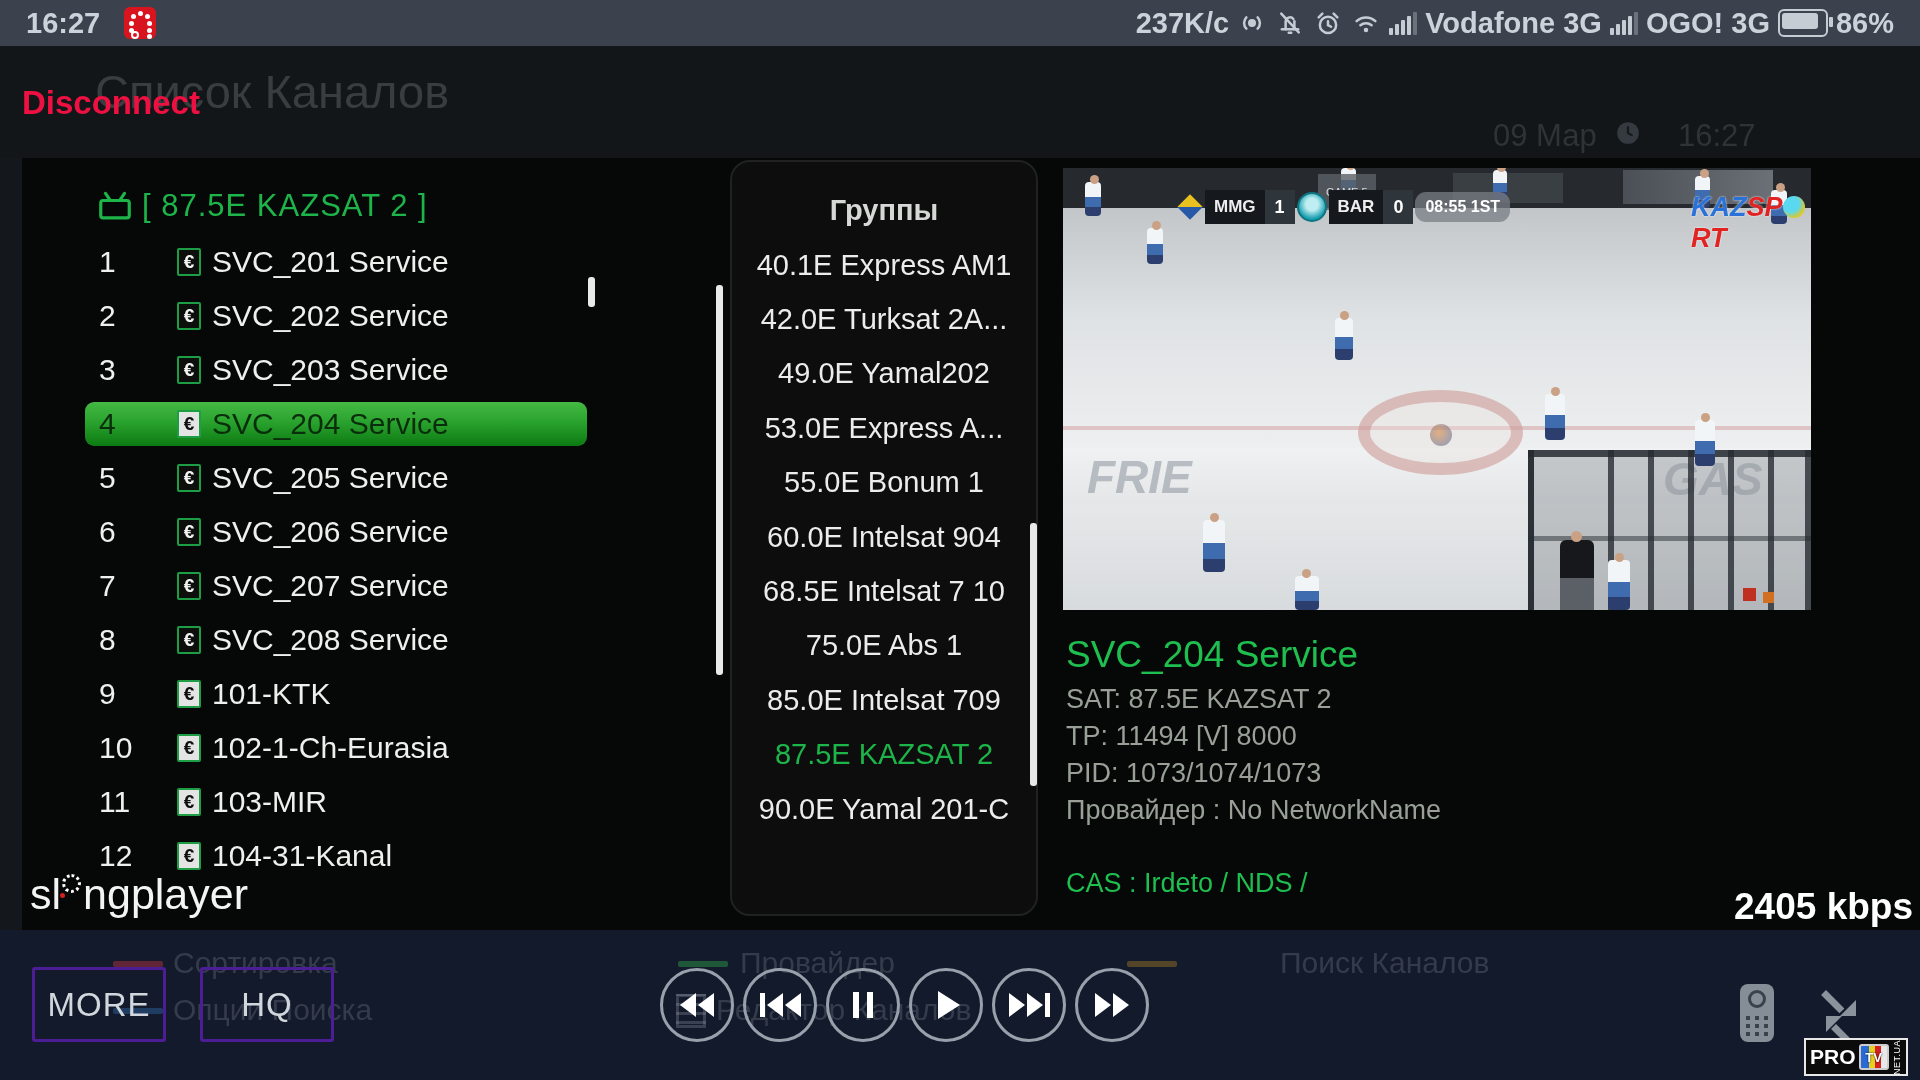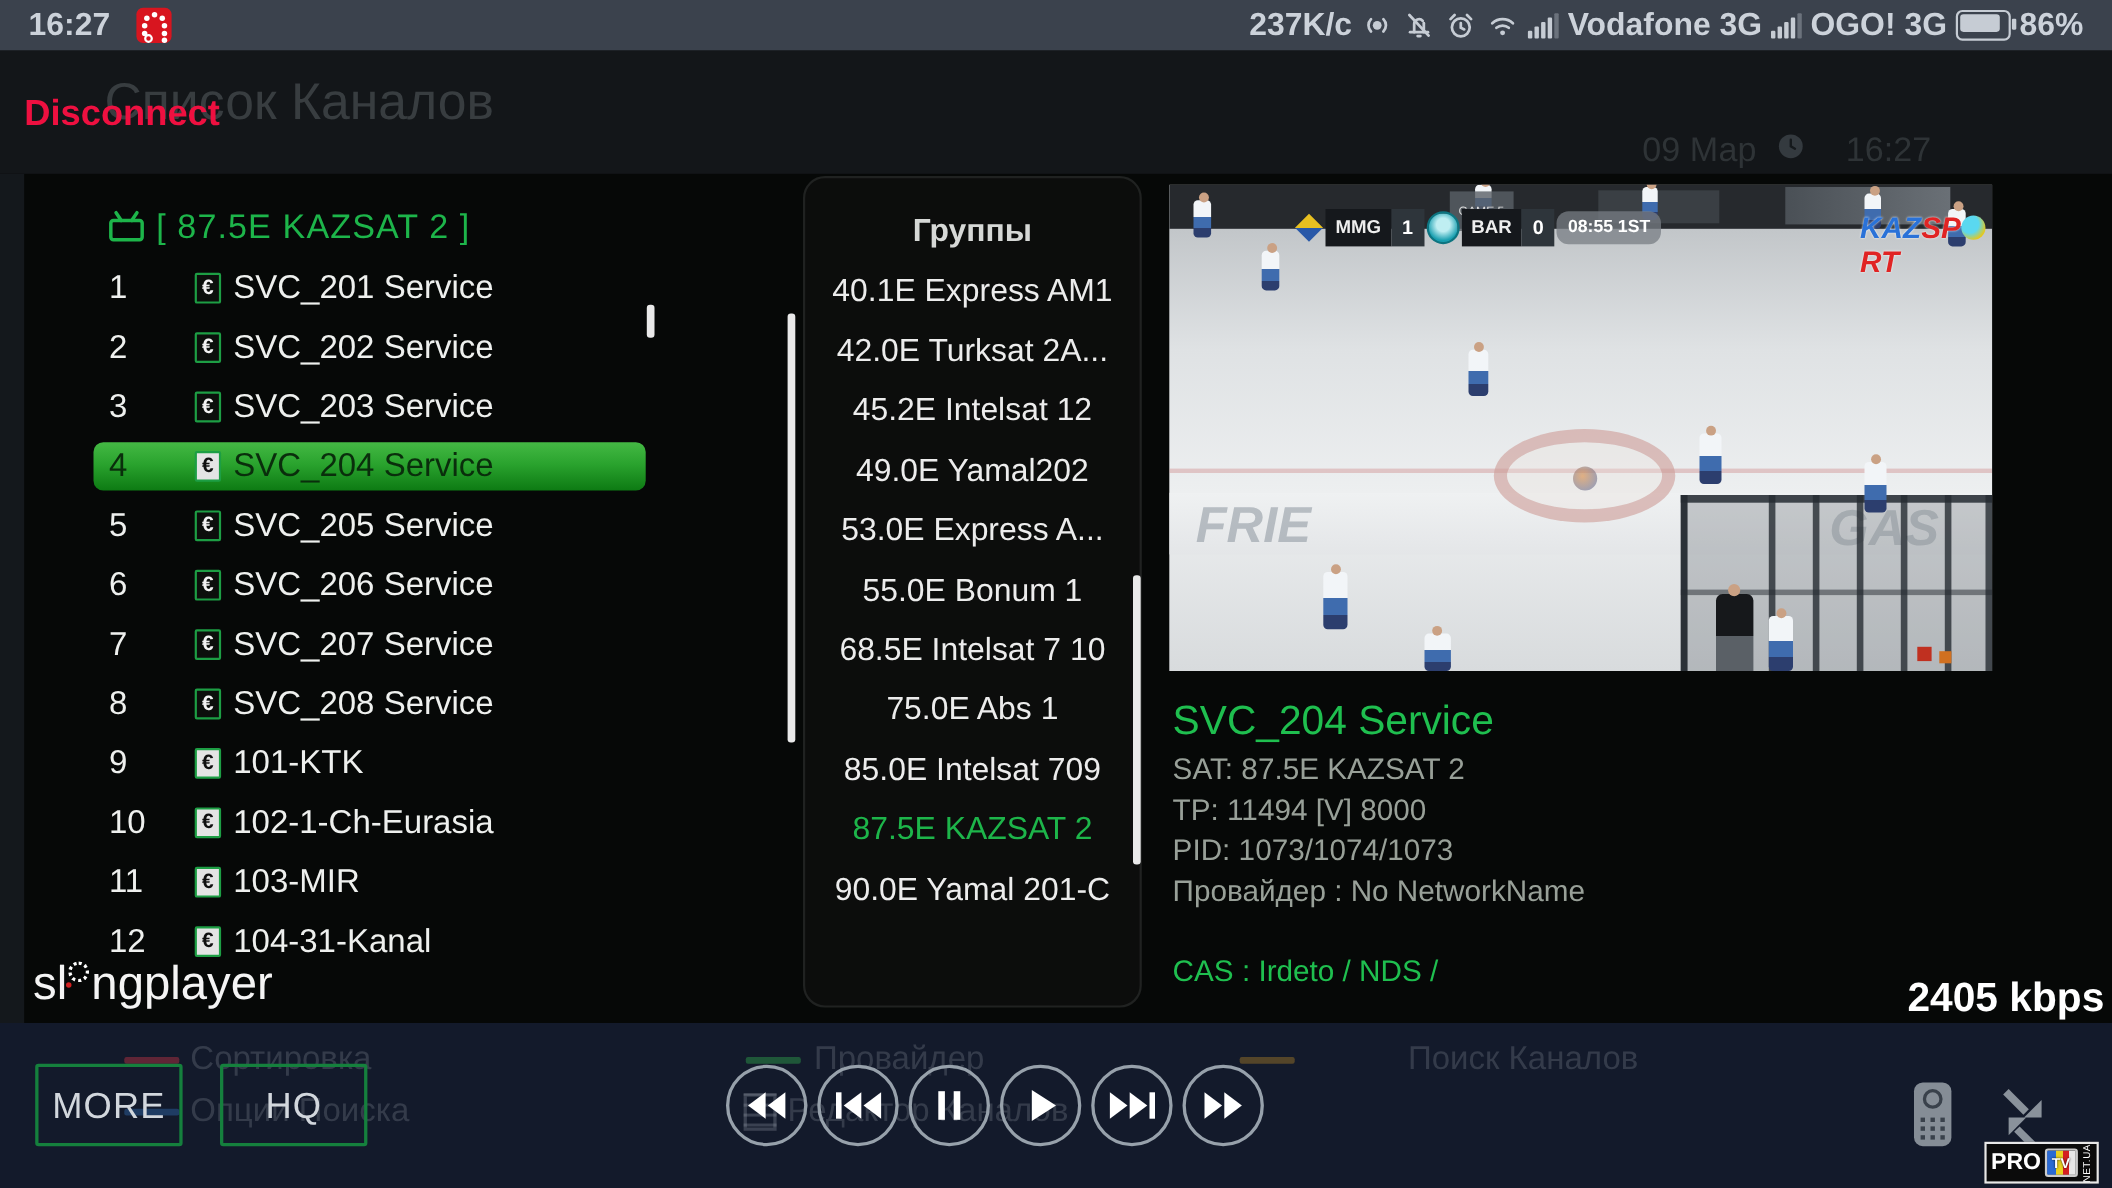--- a/index.html
+++ b/index.html
@@ -123,21 +123,21 @@
   .gline{position:absolute;height:6px;border-radius:2px;opacity:.55;}
   .gl-red{left:113px;top:961px;width:50px;background:#a03040;}
   .gl-green{left:678px;top:961px;width:50px;background:#2a8a46;}
   .gl-orange{left:1127px;top:961px;width:50px;background:#8a6a28;}
   .gl-blue{left:113px;top:1008px;width:50px;background:#2a5a92;}
   .gtext{position:absolute;font-size:30px;color:rgba(148,156,168,0.26);white-space:nowrap;}
   .gt-sort{left:173px;top:946px;} .gt-fav{left:740px;top:946px;} .gt-search{left:1280px;top:946px;}
   .gt-opt{left:173px;top:993px;} .gt-edit{left:716px;top:993px;}
   .gdoc{position:absolute;left:676px;top:994px;width:24px;height:28px;border:3px solid rgba(148,156,168,0.3);
         background:repeating-linear-gradient(180deg,transparent 0 6px,rgba(148,156,168,0.3) 6px 9px);}
-  .panel-btn{position:absolute;border:3px solid #15803d;border-radius:3px;background:transparent;color:#d2d7dd;
+  .panel-btn{position:absolute;border:3px solid #4c1d95;border-radius:3px;background:transparent;color:#d2d7dd;
              font-size:33px;display:flex;align-items:center;justify-content:center;letter-spacing:1px;
              font-family:inherit;cursor:pointer;box-sizing:border-box;}
   .btn-more{left:32px;top:967px;width:134px;height:75px;}
   .btn-hq{left:200px;top:967px;width:134px;height:75px;}
   .pbtn{position:absolute;top:968px;width:74px;height:74px;border:3px solid #97a1ab;border-radius:50%;
         background:transparent;display:flex;align-items:center;justify-content:center;gap:2px;
         box-sizing:border-box;cursor:pointer;}
   .pb1{left:660px;} .pb2{left:743px;} .pb3{left:826px;} .pb4{left:909px;} .pb5{left:992px;} .pb6{left:1075px;}
   .tri-l{width:0;height:0;border-top:12px solid transparent;border-bottom:12px solid transparent;border-right:16px solid #fff;}
   .tri-r{width:0;height:0;border-top:12px solid transparent;border-bottom:12px solid transparent;border-left:16px solid #fff;}
@@ -316,28 +316,28 @@
   <div class="sbar" style="left:588px;top:277px;width:7px;height:30px;"></div>
 
   <div class="groups">
     <div class="groups-title">Группы</div>
     <div class="grp-list">
 
         <div class="grp-row">40.1E Express AM1</div>
 
         <div class="grp-row">42.0E Turksat 2A...</div>
 
-        <div class="grp-row">45.2E Intelsat 12</div>
 
         <div class="grp-row">49.0E Yamal202</div>
 
         <div class="grp-row">53.0E Express A...</div>
 
         <div class="grp-row">55.0E Bonum 1</div>
 
+        <div class="grp-row">60.0E Intelsat 904</div>
 
         <div class="grp-row">68.5E Intelsat 7 10</div>
 
         <div class="grp-row">75.0E Abs 1</div>
 
         <div class="grp-row">85.0E Intelsat 709</div>
 
         <div class="grp-row active">87.5E KAZSAT 2</div>
 
         <div class="grp-row">90.0E Yamal 201-C</div>

